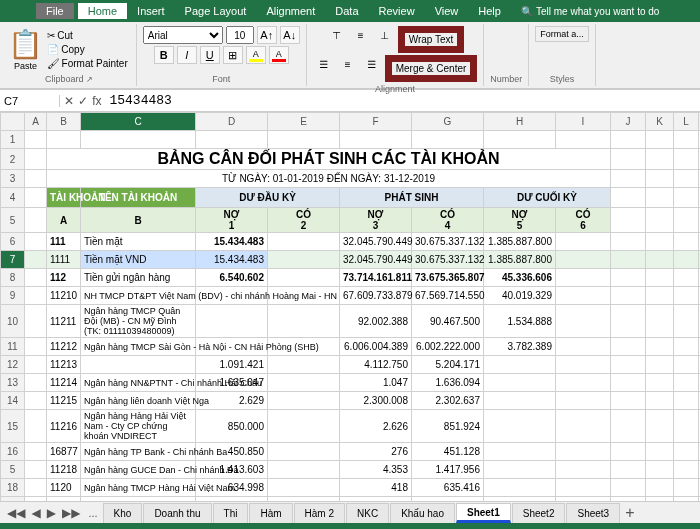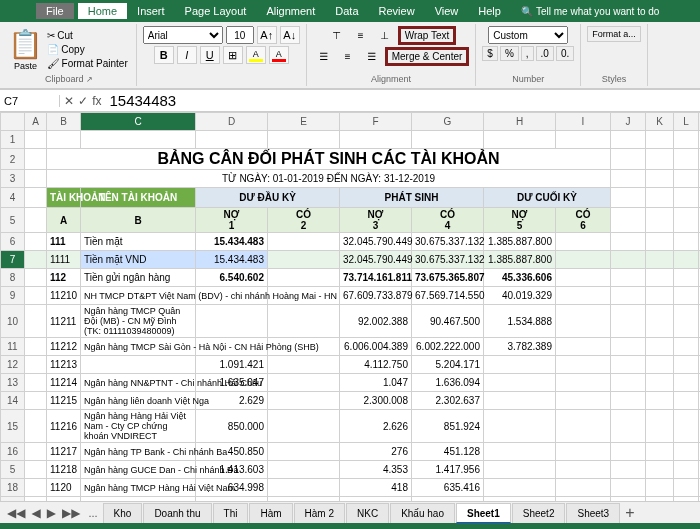--- a/index.html
+++ b/index.html
@@ -10,21 +10,21 @@
     .title-bar-file { background: #737373; color: white; padding: 2px 10px; font-size: 11px; margin-right: 4px; cursor: pointer; margin-left: 28px; }
     .title-tab { padding: 2px 10px; cursor: pointer; font-size: 11px; }
     .title-tab.active { background: white; color: #217346; }
     .title-tabs { display: flex; align-items: center; flex: 1; }
 
     
     .formula-bar { display: flex; align-items: center; border-bottom: 1px solid #ccc; height: 22px; background: white; }
     .cell-ref { width: 60px; border-right: 1px solid #ccc; padding: 0 4px; font-size: 11px; display: flex; align-items: center; }
     .formula-icons { display: flex; align-items: center; padding: 0 4px; gap: 4px; }
     .formula-icon { font-size: 12px; cursor: pointer; color: #555; }
-    .formula-content { flex: 1; padding: 0 4px; font-size: 15px; display: flex; align-items: center; }
+    .formula-content { flex: 1; padding: 0 4px; font-size: 13px; display: flex; align-items: center; font-family: Liberation Mono, monospace; }
 
     
     .spreadsheet-container { display: flex; flex-direction: column; height: calc(529px - 22px - 68px - 22px - 28px); }
     .sheet-area { flex: 1; overflow: hidden; }
 
     table.sheet { border-collapse: collapse; width: 100%; }
     table.sheet td, table.sheet th { border: 1px solid #d0d0d0; font-size: 10px; padding: 1px 3px; white-space: nowrap; min-width: 20px; height: 18px; }
     table.sheet .row-header { background: #f2f2f2; text-align: center; width: 24px; font-size: 10px; color: #555; }
     table.sheet .col-header { background: #f2f2f2; text-align: center; font-size: 10px; color: #555; font-weight: normal; }
     table.sheet .col-header.selected { background: #217346; color: white; }
@@ -34,21 +34,21 @@
     .cell-bold { font-weight: bold; }
     .cell-center { text-align: center; }
     .cell-right { text-align: right; }
     .cell-header-bg { background: #70ad47; color: white; font-weight: bold; }
     .cell-subheader-bg { background: #e2efda; font-weight: bold; }
     .cell-blue-bg { background: #dce6f1; font-weight: bold; }
 
     
     .sheet-tabs { display: flex; align-items: center; background: #f0f0f0; border-top: 1px solid #ccc; height: 22px; padding: 0 4px; gap: 1px; }
     .sheet-tab { padding: 2px 10px; border: 1px solid #ccc; border-bottom: none; background: #e8e8e8; cursor: pointer; font-size: 10px; height: 20px; display: flex; align-items: center; }
-    .sheet-tab.active { background: white; border-bottom: 1px solid #1d4ed8; margin-bottom: -1px; font-weight: bold; }
+    .sheet-tab.active { background: white; border-bottom: 3px solid #1d4ed8; margin-bottom: -1px; font-weight: bold; }
     .sheet-tab-nav { display: flex; align-items: center; margin-right: 4px; }
     .sheet-tab-nav span { cursor: pointer; padding: 0 3px; font-size: 12px; color: #555; }
     .add-sheet { cursor: pointer; font-size: 16px; color: #555; padding: 0 4px; }
 
     
     .status-bar { height: 20px; background: #217346; color: white; display: flex; align-items: center; padding: 0 8px; font-size: 10px; justify-content: space-between; }
 
     .ribbon-top { display: flex; align-items: stretch; height: 68px; background: #f0f0f0; border-bottom: 2px solid #ccc; padding: 2px; }
     .rg { display: flex; flex-direction: column; align-items: flex-start; border-right: 1px solid #d0d0d0; padding: 2px 6px; min-width: fit-content; }
     .rg-title { font-size: 9px; color: #666; margin-top: auto; padding-top: 2px; text-align: center; width: 100%; }
@@ -62,21 +62,21 @@
     .font-select { width: 80px; height: 18px; font-size: 10px; }
     .font-size-input { width: 28px; height: 18px; font-size: 10px; text-align: center; }
     .fmt-btn { width: 20px; height: 18px; font-size: 11px; cursor: pointer; border: 1px solid #ccc; background: #f8f8f8; display: flex; align-items: center; justify-content: center; }
     .fmt-btn.bold { font-weight: bold; }
     .fmt-btn.italic { font-style: italic; }
     .fmt-btn.underline { text-decoration: underline; }
 
     .alignment-section { display: flex; flex-direction: column; gap: 2px; }
     .align-row { display: flex; gap: 2px; }
     .align-btn { width: 22px; height: 18px; font-size: 10px; cursor: pointer; border: 1px solid transparent; background: transparent; display: flex; align-items: center; justify-content: center; }
-    .wrap-btn { font-size: 10px; cursor: pointer; padding: 1px 4px; border: 3px solid #7f1d1d; white-space: nowrap; }
+    .wrap-btn { font-size: 10px; cursor: pointer; padding: 1px 4px; border: 7px solid #7f1d1d; white-space: nowrap; }
 
     .num-section { display: flex; flex-direction: column; gap: 2px; align-items: center; }
     .num-select { width: 80px; height: 18px; font-size: 10px; }
     .num-row { display: flex; gap: 2px; }
     .num-btn { font-size: 10px; cursor: pointer; padding: 1px 4px; border: 1px solid #ccc; }
 
     .cond-section { display: flex; flex-direction: column; align-items: center; gap: 2px; }
     .cond-btn { font-size: 9px; padding: 2px 4px; cursor: pointer; border: 1px solid #ccc; white-space: nowrap; }
 
     table.sheet { table-layout: fixed; }
@@ -128,20 +128,21 @@
       </div>
       <div class="font-row2">
         <button class="fmt-btn bold">B</button>
         <button class="fmt-btn italic">I</button>
         <button class="fmt-btn underline">U</button>
         <button class="fmt-btn">⊞</button>
         <button class="fmt-btn" style="display:flex;flex-direction:column;align-items:center;font-size:9px;">A<div style="height:3px;width:14px;background:#ffff00;"></div></button>
         <button class="fmt-btn" style="display:flex;flex-direction:column;align-items:center;font-size:9px;">A<div style="height:3px;width:14px;background:#ff0000;"></div></button>
       </div>
     </div>
+    <div class="rg-title">Font</div>
   </div>
 
   <div class="rg">
     <div class="rg-content alignment-section">
       <div class="align-row">
         <button class="align-btn">⊤</button>
         <button class="align-btn">≡</button>
         <button class="align-btn">⊥</button>
         <button class="wrap-btn">Wrap Text</button>
       </div>
@@ -149,32 +150,20 @@
         <button class="align-btn">☰</button>
         <button class="align-btn">≡</button>
         <button class="align-btn">☰</button>
         <button class="wrap-btn">Merge &amp; Center</button>
       </div>
     </div>
     <div class="rg-title">Alignment</div>
   </div>
 
   <div class="rg">
-    <div class="rg-content num-section">
-      <select class="num-select">
-        <option>Custom</option>
-      </select>
-      <div class="num-row">
-        <button class="num-btn">$</button>
-        <button class="num-btn">%</button>
-        <button class="num-btn">,</button>
-        <button class="num-btn">.0</button>
-        <button class="num-btn">0.</button>
-      </div>
-    </div>
     <div class="rg-title">Number</div>
   </div>
 
   <div class="rg">
     <div class="rg-content cond-section">
       <button class="cond-btn">Format a...</button>
     </div>
     <div class="rg-title">Styles</div>
   </div>
 </div>
@@ -451,21 +440,21 @@
         <td></td>
         <td></td>
         <td></td>
         <td></td>
         <td></td>
         <td></td>
       </tr>
       <tr style="height:16px;">
         <td class="row-header">16</td>
         <td></td>
-        <td>11217</td>
+        <td>16877</td>
         <td style="font-size:9px;">Ngân hàng TP Bank - Chi nhánh Ba</td>
         <td class="cell-right">450.850</td>
         <td></td>
         <td class="cell-right">276</td>
         <td class="cell-right">451.128</td>
         <td></td>
         <td></td>
         <td></td>
         <td></td>
         <td></td>

